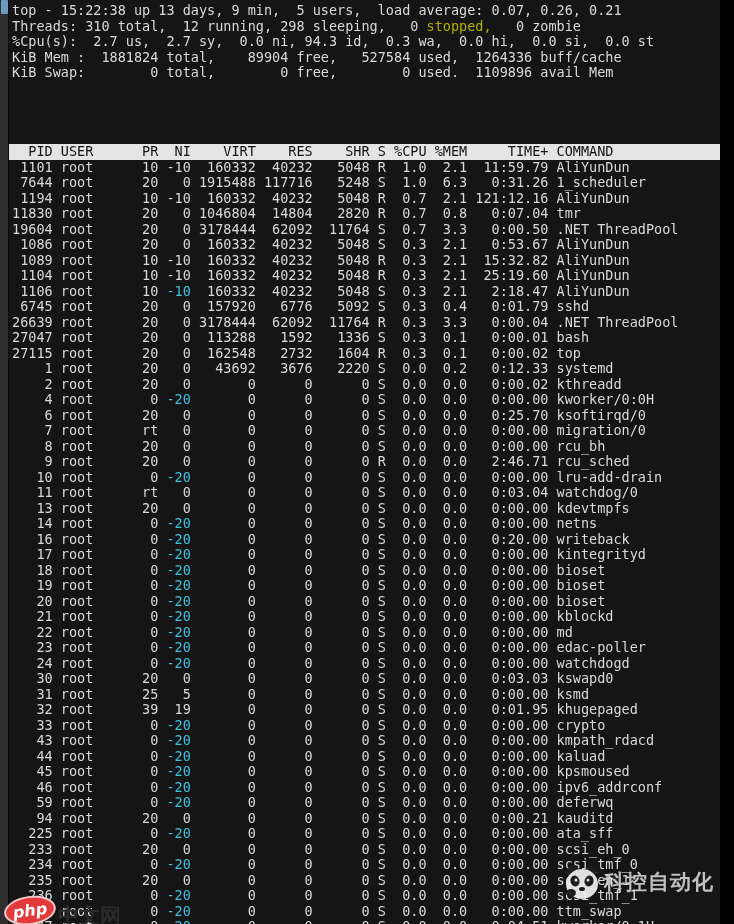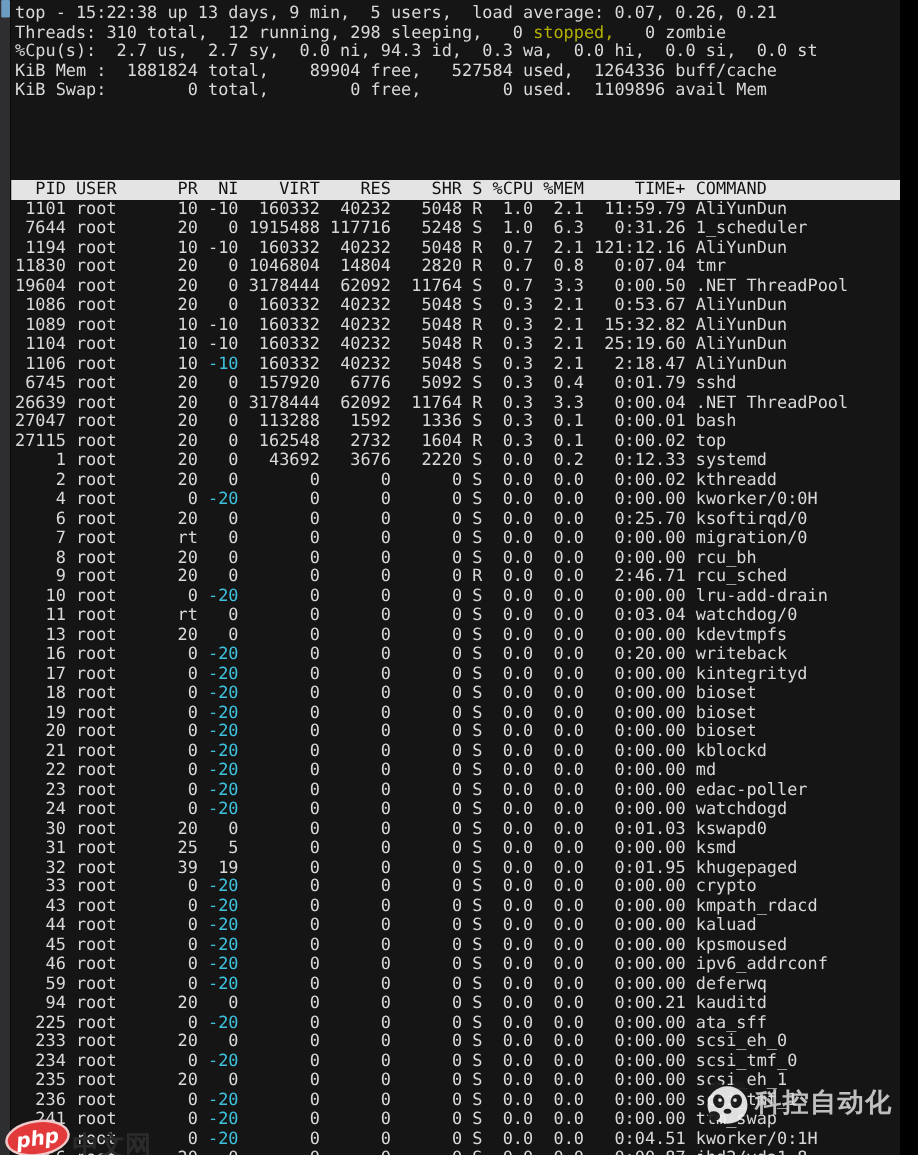--- a/index.html
+++ b/index.html
@@ -121,30 +121,31 @@
         <pre class="line"><span>    1 root      20 </span><span>  0</span><span>   43692   3676   2220 S  0.0  0.2   0:12.33 systemd</span></pre>
         <pre class="line"><span>    2 root      20 </span><span>  0</span><span>       0      0      0 S  0.0  0.0   0:00.02 kthreadd</span></pre>
         <pre class="line"><span>    4 root       0 </span><span class="cyan">-20</span><span>       0      0      0 S  0.0  0.0   0:00.00 kworker/0:0H</span></pre>
         <pre class="line"><span>    6 root      20 </span><span>  0</span><span>       0      0      0 S  0.0  0.0   0:25.70 ksoftirqd/0</span></pre>
         <pre class="line"><span>    7 root      rt </span><span>  0</span><span>       0      0      0 S  0.0  0.0   0:00.00 migration/0</span></pre>
         <pre class="line"><span>    8 root      20 </span><span>  0</span><span>       0      0      0 S  0.0  0.0   0:00.00 rcu_bh</span></pre>
         <pre class="line"><span>    9 root      20 </span><span>  0</span><span>       0      0      0 R  0.0  0.0   2:46.71 rcu_sched</span></pre>
         <pre class="line"><span>   10 root       0 </span><span class="cyan">-20</span><span>       0      0      0 S  0.0  0.0   0:00.00 lru-add-drain</span></pre>
         <pre class="line"><span>   11 root      rt </span><span>  0</span><span>       0      0      0 S  0.0  0.0   0:03.04 watchdog/0</span></pre>
         <pre class="line"><span>   13 root      20 </span><span>  0</span><span>       0      0      0 S  0.0  0.0   0:00.00 kdevtmpfs</span></pre>
+        <pre class="line"><span>   14 root       0 </span><span class="cyan">-20</span><span>       0      0      0 S  0.0  0.0   0:00.00 netns</span></pre>
         <pre class="line"><span>   16 root       0 </span><span class="cyan">-20</span><span>       0      0      0 S  0.0  0.0   0:20.00 writeback</span></pre>
         <pre class="line"><span>   17 root       0 </span><span class="cyan">-20</span><span>       0      0      0 S  0.0  0.0   0:00.00 kintegrityd</span></pre>
         <pre class="line"><span>   18 root       0 </span><span class="cyan">-20</span><span>       0      0      0 S  0.0  0.0   0:00.00 bioset</span></pre>
         <pre class="line"><span>   19 root       0 </span><span class="cyan">-20</span><span>       0      0      0 S  0.0  0.0   0:00.00 bioset</span></pre>
         <pre class="line"><span>   20 root       0 </span><span class="cyan">-20</span><span>       0      0      0 S  0.0  0.0   0:00.00 bioset</span></pre>
         <pre class="line"><span>   21 root       0 </span><span class="cyan">-20</span><span>       0      0      0 S  0.0  0.0   0:00.00 kblockd</span></pre>
         <pre class="line"><span>   22 root       0 </span><span class="cyan">-20</span><span>       0      0      0 S  0.0  0.0   0:00.00 md</span></pre>
         <pre class="line"><span>   23 root       0 </span><span class="cyan">-20</span><span>       0      0      0 S  0.0  0.0   0:00.00 edac-poller</span></pre>
         <pre class="line"><span>   24 root       0 </span><span class="cyan">-20</span><span>       0      0      0 S  0.0  0.0   0:00.00 watchdogd</span></pre>
-        <pre class="line"><span>   30 root      20 </span><span>  0</span><span>       0      0      0 S  0.0  0.0   0:01.03 kswapd0</span></pre>
+        <pre class="line"><span>   30 root      20 </span><span>  0</span><span>       0      0      0 S  0.0  0.0   0:03.03 kswapd0</span></pre>
         <pre class="line"><span>   31 root      25 </span><span>  5</span><span>       0      0      0 S  0.0  0.0   0:00.00 ksmd</span></pre>
         <pre class="line"><span>   32 root      39 </span><span> 19</span><span>       0      0      0 S  0.0  0.0   0:01.95 khugepaged</span></pre>
         <pre class="line"><span>   33 root       0 </span><span class="cyan">-20</span><span>       0      0      0 S  0.0  0.0   0:00.00 crypto</span></pre>
         <pre class="line"><span>   43 root       0 </span><span class="cyan">-20</span><span>       0      0      0 S  0.0  0.0   0:00.00 kmpath_rdacd</span></pre>
         <pre class="line"><span>   44 root       0 </span><span class="cyan">-20</span><span>       0      0      0 S  0.0  0.0   0:00.00 kaluad</span></pre>
         <pre class="line"><span>   45 root       0 </span><span class="cyan">-20</span><span>       0      0      0 S  0.0  0.0   0:00.00 kpsmoused</span></pre>
         <pre class="line"><span>   46 root       0 </span><span class="cyan">-20</span><span>       0      0      0 S  0.0  0.0   0:00.00 ipv6_addrconf</span></pre>
         <pre class="line"><span>   59 root       0 </span><span class="cyan">-20</span><span>       0      0      0 S  0.0  0.0   0:00.00 deferwq</span></pre>
         <pre class="line"><span>   94 root      20 </span><span>  0</span><span>       0      0      0 S  0.0  0.0   0:00.21 kauditd</span></pre>
         <pre class="line"><span>  225 root       0 </span><span class="cyan">-20</span><span>       0      0      0 S  0.0  0.0   0:00.00 ata_sff</span></pre>

